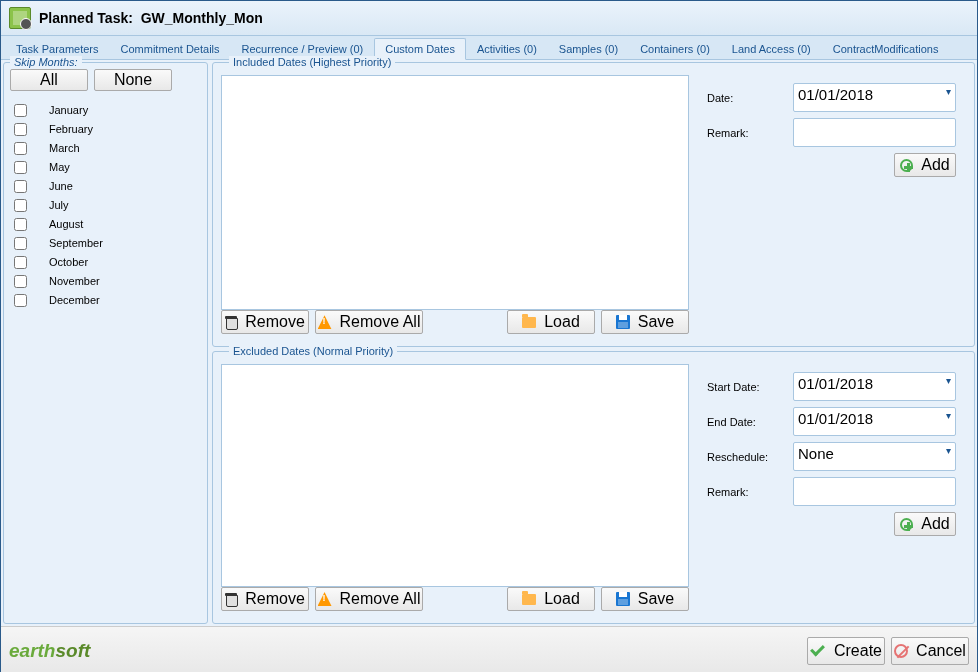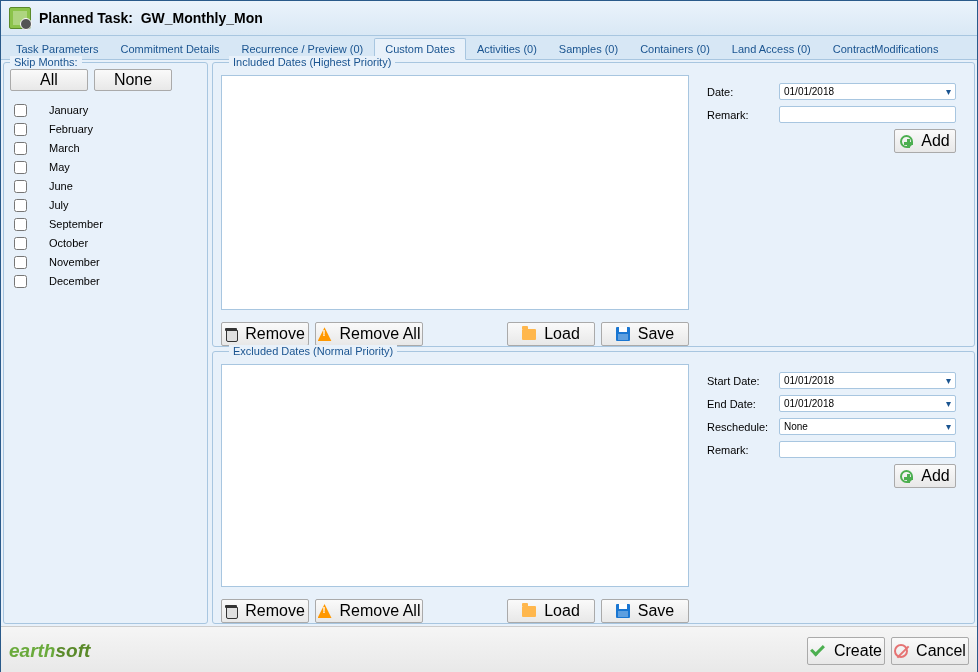--- a/index.html
+++ b/index.html
@@ -10,41 +10,41 @@
 .title-icon::before { content: ""; position: absolute; top: 3px; left: 3px; right: 3px; bottom: 3px; background: #fff; opacity: 0.3; }
 .title-icon::after { content: ""; position: absolute; bottom: -2px; right: -2px; width: 10px; height: 10px; background: #555; border-radius: 50%; border: 1px solid #fff;}
 .title-text { font-size: 14px; font-weight: bold; color: #000; }
 .tabs { display: flex; background: #d7e7f5; height: 24px; align-items: flex-end; padding: 0 4px; border-bottom: 1px solid #a8c6e0; }
 .tab { padding: 4px 10px; color: #1a5490; cursor: pointer; border: 1px solid transparent; border-bottom: none; font-size: 11px; }
 .tab.active { background: #e8f1fa; border: 1px solid #a8c6e0; border-bottom: 1px solid #e8f1fa; margin-bottom: -1px; border-radius: 2px 2px 0 0; }
 .content { display: flex; background: #e8f1fa; height: calc(100% - 32px - 24px - 48px); }
 .sidebar { width: 205px; border: 1px solid #a8c6e0; border-radius: 3px; margin: 2px; padding: 0; background: #e8f1fa; position: relative; }
 .fieldset { border: 1px solid #a8c6e0; border-radius: 3px; margin: 2px; padding: 8px; background: #e8f1fa; position: relative; }
 .legend { position: absolute; top: -7px; left: 16px; background: #e8f1fa; padding: 0 4px; color: #1a5490; font-size: 11px; }
-.sidebar .legend { left: 6px; }
+.sidebar .legend { left: 6px; font-style: italic; }
 .btn-row { display: flex; gap: 6px; padding: 6px; }
 .btn { background: linear-gradient(to bottom, #fafafa, #e8e8e8); border: 1px solid #aaa; border-radius: 2px; padding: 4px 0; cursor: pointer; font-size: 16px; display: flex; align-items: center; justify-content: center; gap: 8px; }
 .btn-small { width: 78px; height: 22px; }
 .month-list { padding: 4px 10px; }
 .month-item { display: flex; align-items: flex-start; padding: 3px 0; gap: 22px; }
 .month-item input { width: 13px; height: 13px; }
 .main { flex: 1; display: flex; flex-direction: column; }
 .panel { flex: 1; display: flex; position: relative; }
 .listbox { width: 468px; height: calc(100% - 32px); border: 1px solid #a8c6e0; background: #fff; margin: 4px 0 0 0; }
 .panel-form { flex: 1; padding: 12px 10px 0 18px; }
 .form-row { display: flex; align-items: center; margin-bottom: 6px; }
 .form-label { width: 72px; color: #000; font-size: 11px; }
-.form-input { flex: 1; border: 1px solid #a8c6e0; background: #fff; height: 17px; padding: 2px 4px; font-size: 10px; border-radius: 2px; position: relative; }
+.form-input { flex: 1; border: 1px solid #a8c6e0; background: #fff; height: 29px; padding: 2px 4px; font-size: 15px; border-radius: 2px; position: relative; margin-left: 14px; }
 .form-input.dropdown::after { content: "▾"; position: absolute; right: 4px; top: 2px; color: #1a5490; font-size: 10px; }
 .form-actions { display: flex; justify-content: flex-end; margin-top: 4px; }
 .add-btn { width: 62px; height: 24px; margin-left: 36px; }
 .icon-add { width: 13px; height: 13px; border: 2px solid #4caf50; border-radius: 50%; position: relative; display: inline-block; }
 .icon-add::before { content: ""; position: absolute; top: 5px; left: 2px; width: 9px; height: 3px; background: #4caf50; }
 .icon-add::after { content: ""; position: absolute; top: 2px; left: 5px; width: 3px; height: 9px; background: #4caf50; }
-.panel-buttons { position: absolute; bottom: 0; left: 8px; display: flex; gap: 6px; width: 468px; }
+.panel-buttons { position: absolute; bottom: 12px; left: 8px; display: flex; gap: 6px; width: 468px; }
 .panel-btn { width: 88px; height: 24px; }
 .icon-trash { width: 12px; height: 13px; position: relative; display: inline-block; }
 .icon-trash::before { content: ""; position: absolute; top: 2px; left: 1px; width: 10px; height: 10px; border: 1px solid #333; background: #e0e0e0; border-radius: 0 0 2px 2px; }
 .icon-trash::after { content: ""; position: absolute; top: 0; left: 0; width: 12px; height: 3px; background: #333; border-radius: 1px; }
 .icon-warn { width: 14px; height: 14px; background: #ff9800; clip-path: polygon(50% 0, 100% 100%, 0 100%); position: relative; display: inline-block; }
 .icon-warn::after { content: "!"; position: absolute; top: 1px; left: 5px; color: #fff; font-size: 9px; font-weight: bold; }
 .icon-folder { width: 14px; height: 11px; background: #ffb74d; border-radius: 1px; position: relative; display: inline-block; }
 .icon-folder::before { content: ""; position: absolute; top: -3px; left: 0; width: 6px; height: 3px; background: #ffb74d; border-radius: 1px 1px 0 0; }
 .icon-save { width: 14px; height: 14px; background: #1976d2; border-radius: 1px; position: relative; display: inline-block; }
 .icon-save::before { content: ""; position: absolute; top: 0; left: 3px; width: 8px; height: 5px; background: #fff; }
@@ -110,20 +110,24 @@
           <label class="month-item">
             <input type="checkbox" style="">
             <span>June</span>
           </label>
           <label class="month-item">
             <input type="checkbox" style="">
             <span>July</span>
           </label>
           <label class="month-item">
             <input type="checkbox" style="">
+            <span>August</span>
+          </label>
+          <label class="month-item">
+            <input type="checkbox" style="">
             <span>September</span>
           </label>
           <label class="month-item">
             <input type="checkbox" style="">
             <span>October</span>
           </label>
           <label class="month-item">
             <input type="checkbox" style="">
             <span>November</span>
           </label>

